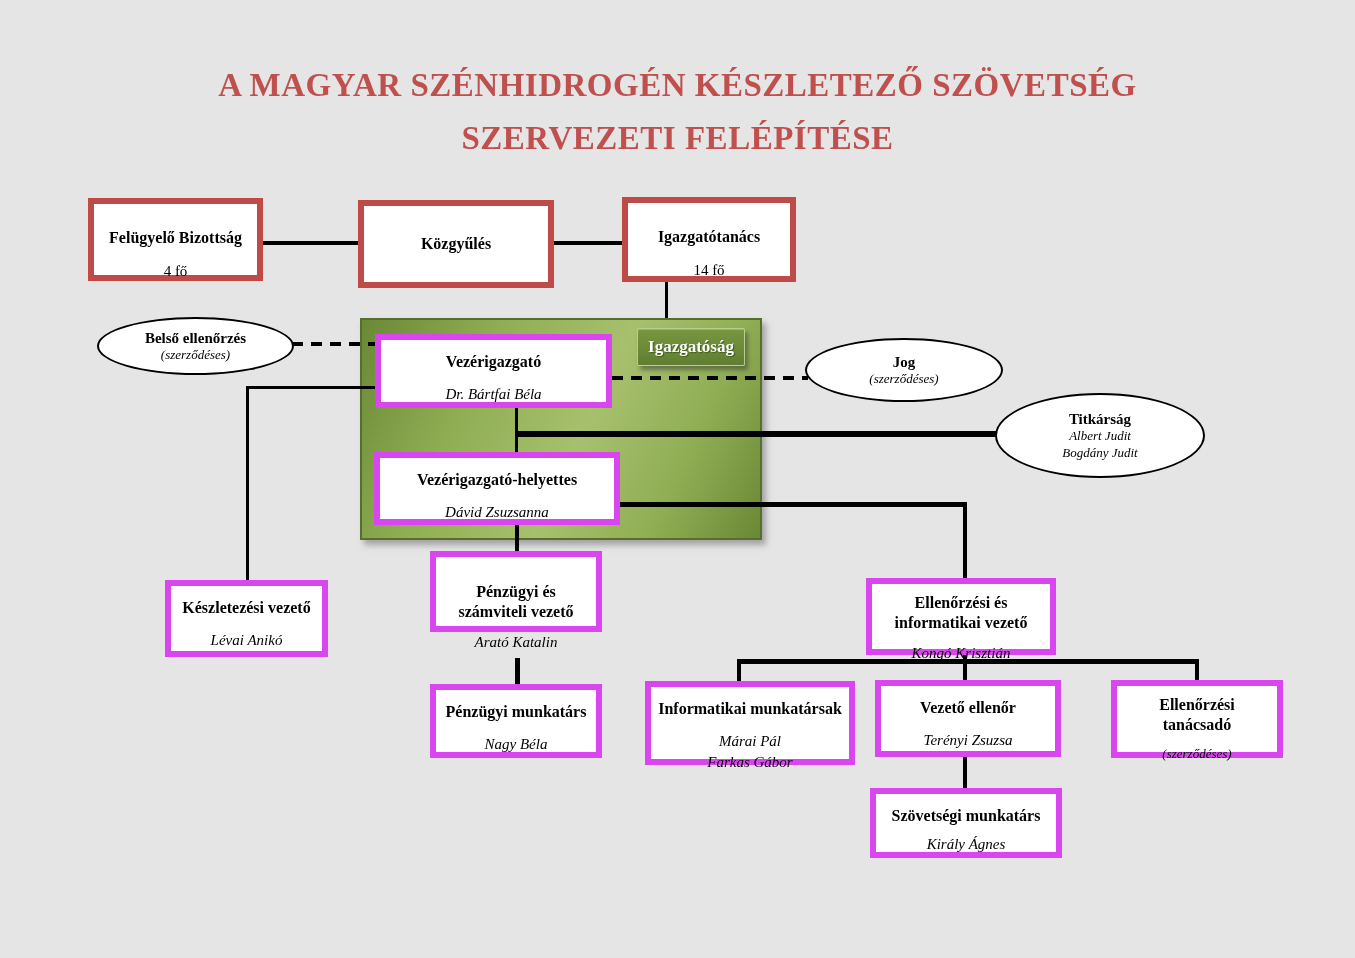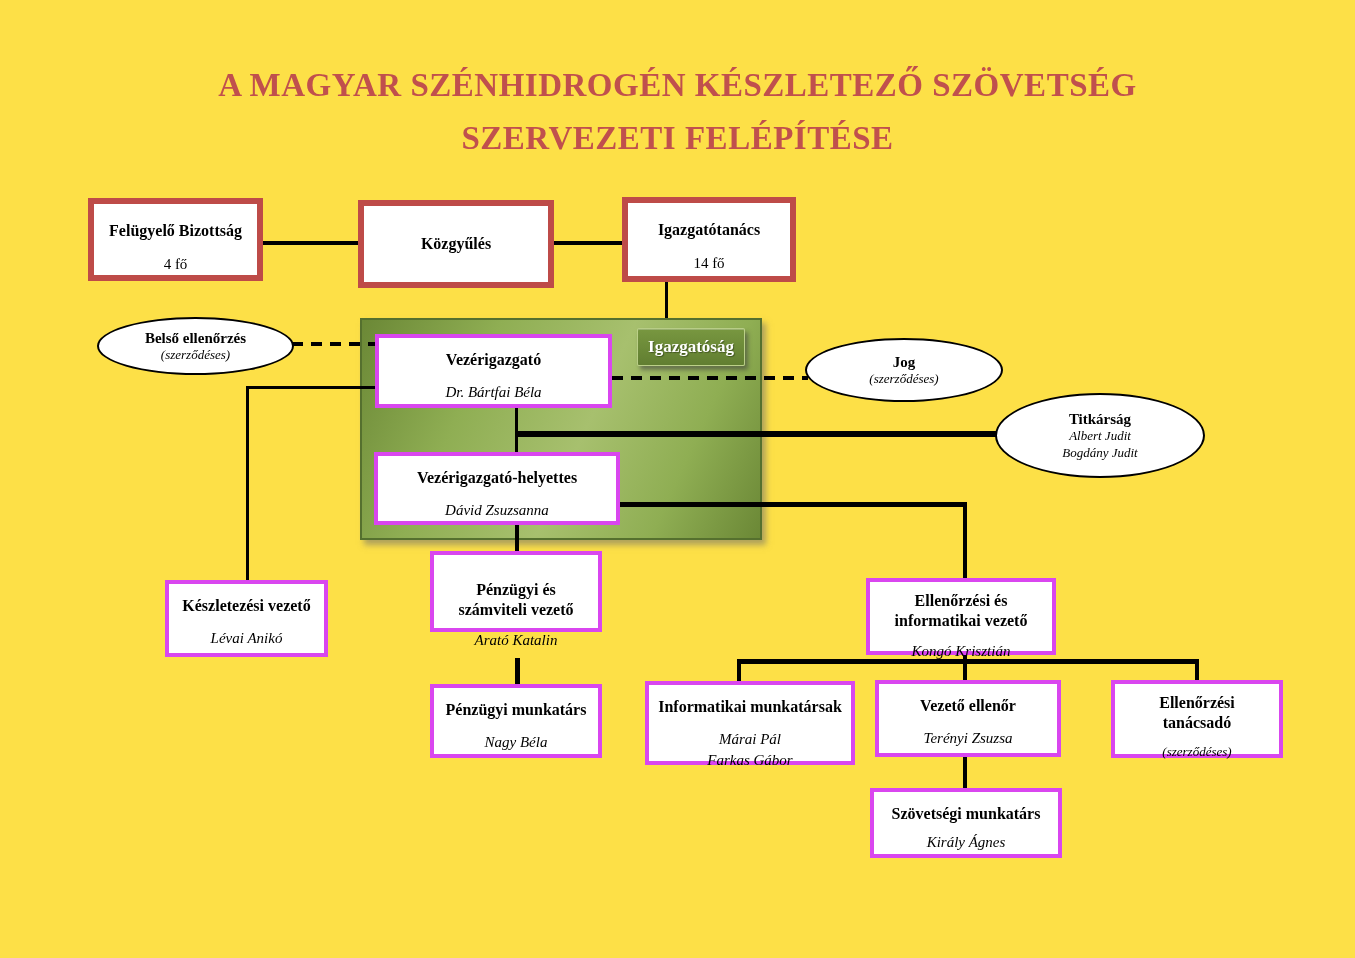--- a/index.html
+++ b/index.html
@@ -1,36 +1,36 @@
 <!DOCTYPE html>
 <html style="--title-red: #c0504d; --red-border: #be4b48; --green-light: #a7c06e; --green-mid: #8fae53; --green-dark: #6b8836; --green-border: #55702e; --label-green: #617e31; --line: #000000;"><head>
 <meta charset="utf-8">
 <style>
   * { margin:0; padding:0; box-sizing:border-box; }
   html,body { background:#ffffff; }
   .canvas {
-    position:relative; width:1355px; height:958px; background:#fde047;
+    position:relative; width:1355px; height:958px; background:#e5e5e5;
     font-family:"Liberation Serif","DejaVu Serif",serif; overflow:hidden;
   }
   .title-line {
     position:absolute; left:0; right:0; text-align:center;
     color:var(--title-red,#c0504d); font-weight:bold; font-size:33px;
     letter-spacing:.5px; white-space:nowrap;
   }
   .line { position:absolute; background:var(--line,#000); z-index:3; }
   .dash {
     position:absolute; z-index:3; height:4px;
     background:repeating-linear-gradient(90deg,var(--line,#000) 0 11px,transparent 11px 19px);
   }
   .box {
-    position:absolute; background:#fff; border:4px solid #d946ef; z-index:4;
+    position:absolute; background:#fff; border:6px solid #d946ef; z-index:4;
     display:flex; flex-direction:column; align-items:center; text-align:center;
     padding-top:12px;
   }
-  .box.red { border:6px solid var(--red-border,#be4b48); padding-top:17px; }
+  .box.red { border:6px solid var(--red-border,#be4b48); padding-top:24px; }
   .box.vcenter { justify-content:center; padding-top:0; }
   .bt { font-weight:bold; font-size:16px; line-height:1.3; }
   .bt2 { font-weight:bold; font-size:16px; line-height:1.25; }
   .bn { font-style:italic; font-size:15px; line-height:1.3; margin-top:12px; }
   .bn2 { font-style:italic; font-size:15px; line-height:1.35; margin-top:10px; }
   .bs { font-size:15px; margin-top:14px; }
   .ellipse {
     position:absolute; background:#fff; border:2px solid #000; border-radius:50%;
     z-index:4; display:flex; flex-direction:column; align-items:center;
     justify-content:center; text-align:center;

